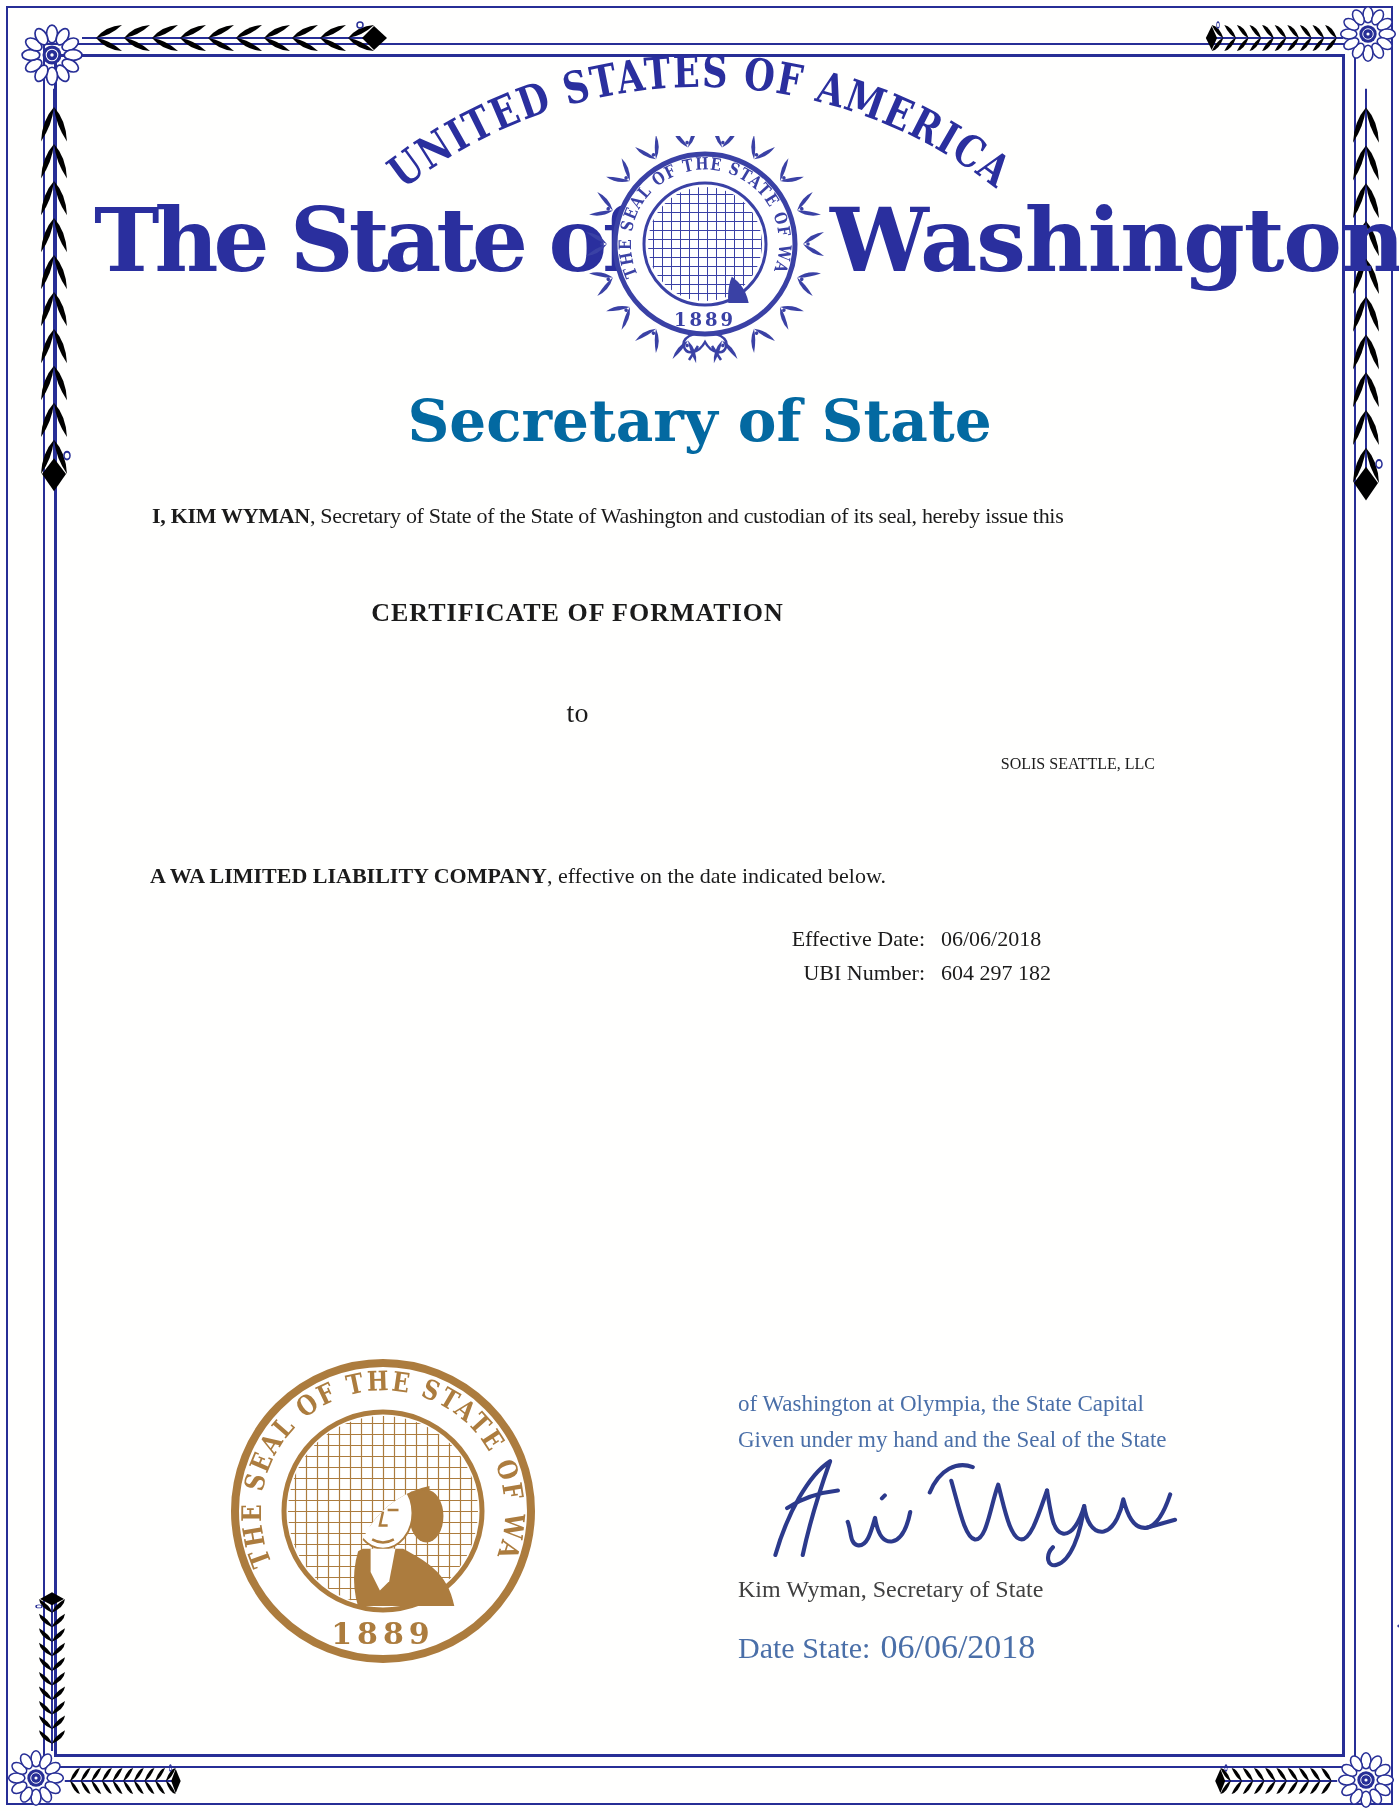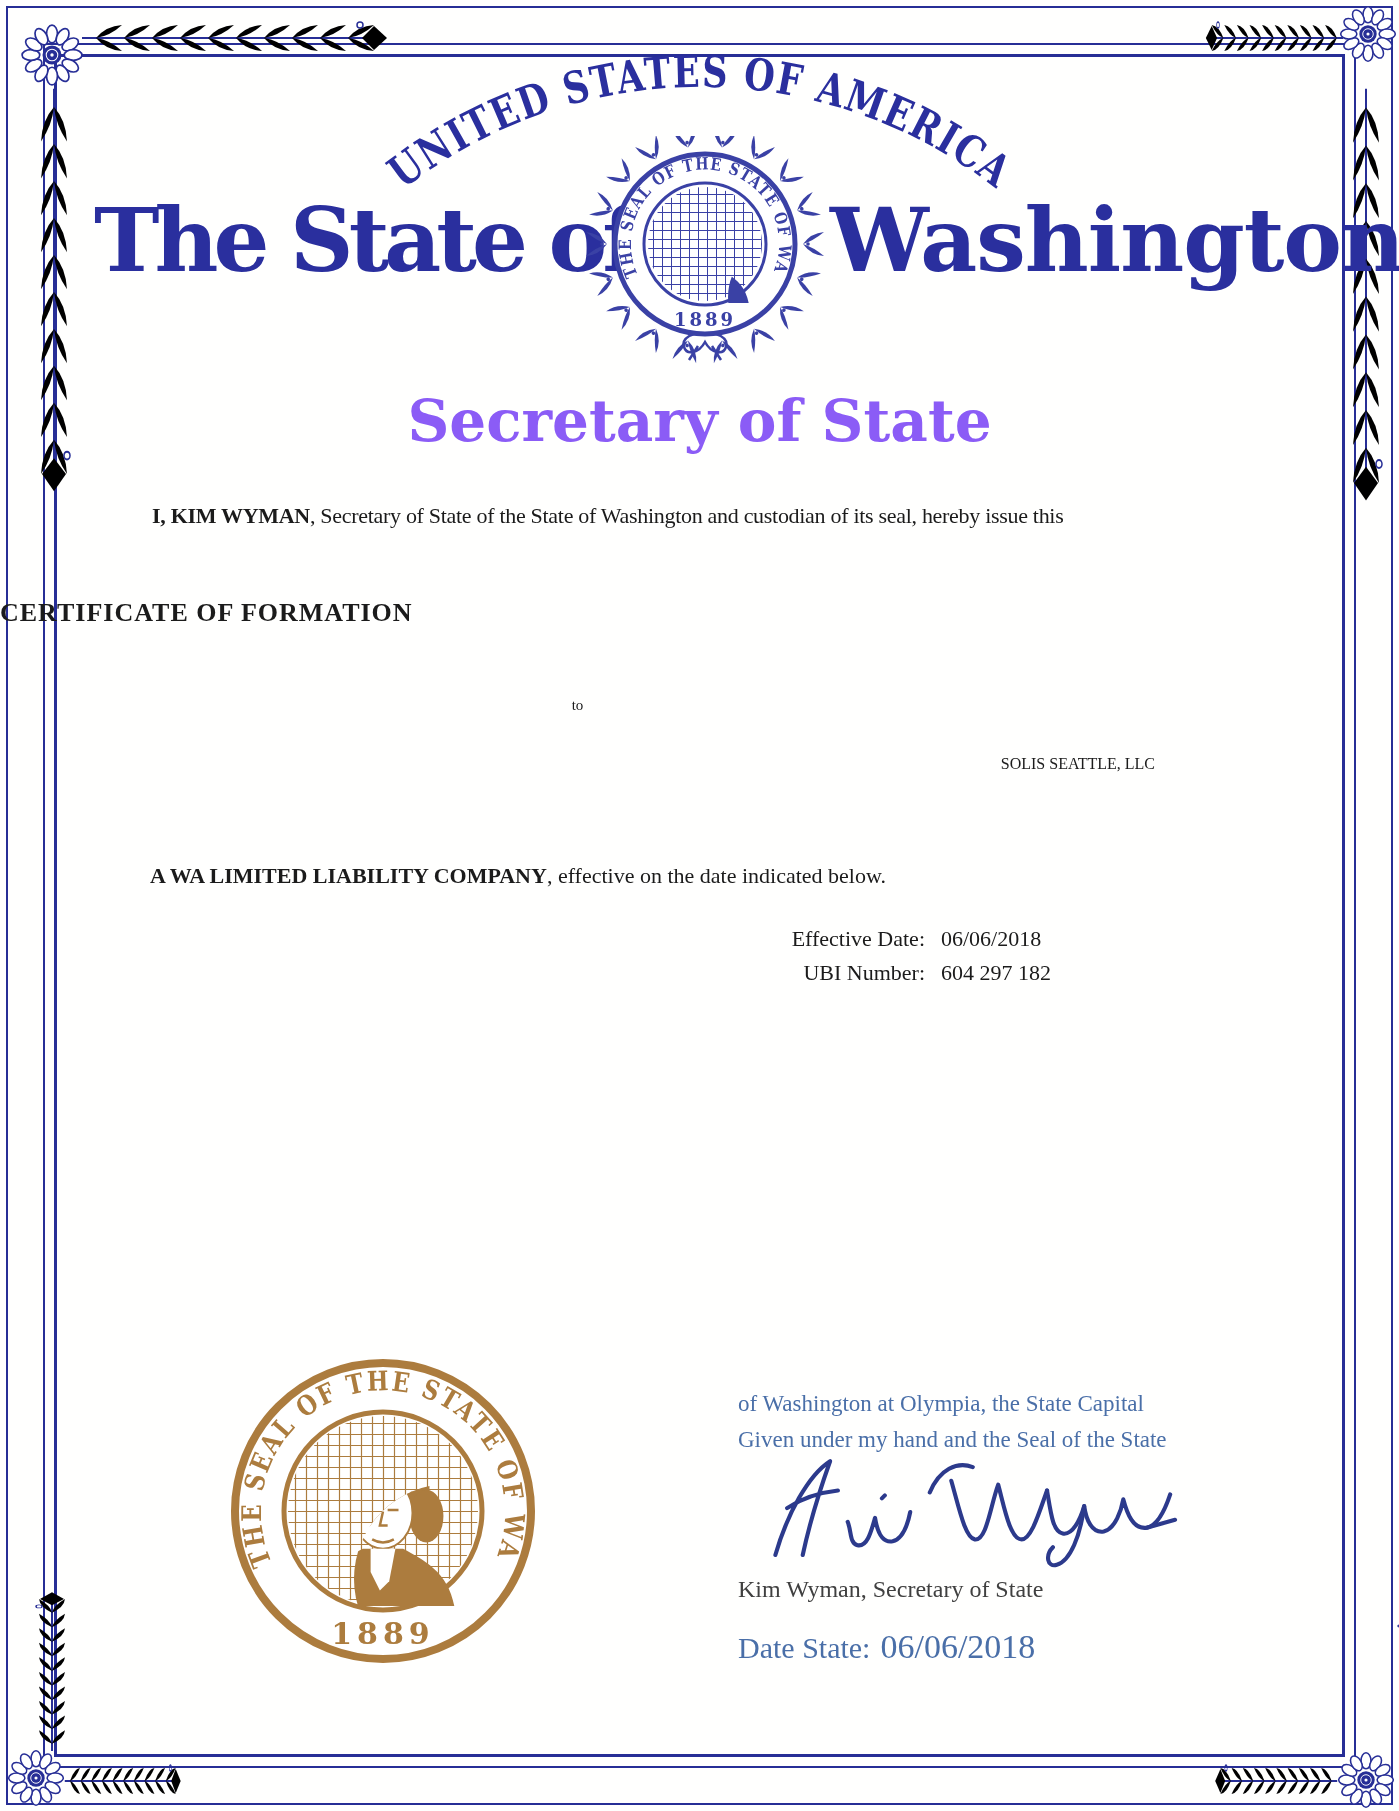--- a/index.html
+++ b/index.html
@@ -11,28 +11,28 @@
   .b-inner{position:absolute;inset:54px;border:3px solid #272e96;pointer-events:none;}
   .ornaments{position:absolute;left:0;top:0;width:1399px;height:1811px;color:#272e96;pointer-events:none;}
   
   .arc-svg{position:absolute;left:0;top:0;width:1399px;height:320px;}
   .arc-text{font-family:"DejaVu Serif",serif;font-size:44px;font-weight:bold;letter-spacing:2px;fill:#2a2f9e;}
   .t-left{position:absolute;left:94px;top:196px;font-family:"DejaVu Serif",serif;font-weight:bold;
           font-size:88px;letter-spacing:-5px;color:#2a2f9e;white-space:nowrap;line-height:1;}
   .t-right{position:absolute;left:830px;top:196px;font-family:"DejaVu Serif",serif;font-weight:bold;
            font-size:88px;letter-spacing:-1px;color:#2a2f9e;white-space:nowrap;line-height:1;}
   .subtitle{position:absolute;left:0;top:392px;width:1399px;text-align:center;
-            font-family:"DejaVu Serif",serif;font-weight:bold;font-size:58px;color:#8b5cf6;line-height:1;}
+            font-family:"DejaVu Serif",serif;font-weight:bold;font-size:58px;color:#0369a1;line-height:1;}
   .seal-top{position:absolute;left:568px;top:136px;width:274px;height:232px;color:#3a41a5;}
   .seal-ring{font-family:"DejaVu Serif",serif;font-weight:bold;fill:currentColor;}
   
   .intro{position:absolute;left:152px;top:503px;font-size:22px;letter-spacing:-0.3px;white-space:nowrap;}
-  .cert-title{position:absolute;left:0;top:598px;width:1155px;
+  .cert-title{position:absolute;left:0;top:598px;width:1155px;text-align:center;
               font-weight:bold;font-size:26px;letter-spacing:1px;}
-  .to-label{position:absolute;left:0;top:697px;width:1155px;text-align:center;font-size:15px;}
+  .to-label{position:absolute;left:0;top:697px;width:1155px;text-align:center;font-size:28px;}
   .company{position:absolute;left:0;top:755px;width:1155px;text-align:right;font-weight:normal;font-size:16px;}
   .entity{position:absolute;left:150px;top:835px;font-size:22px;white-space:nowrap;margin-top:28px;}
   .fields{position:absolute;left:700px;top:922px;width:460px;font-size:22px;}
   .frow{display:flex;line-height:34px;}
   .flabel{width:225px;text-align:right;}
   .fvalue{margin-left:16px;}
   
   .attest{position:absolute;left:738px;top:1386px;font-size:23px;color:#4a6fa8;line-height:36px;}
   .signature-svg{position:absolute;left:748px;top:1438px;width:430px;height:150px;}
   .signer{position:absolute;left:738px;top:1576px;font-size:24px;color:#404040;}

